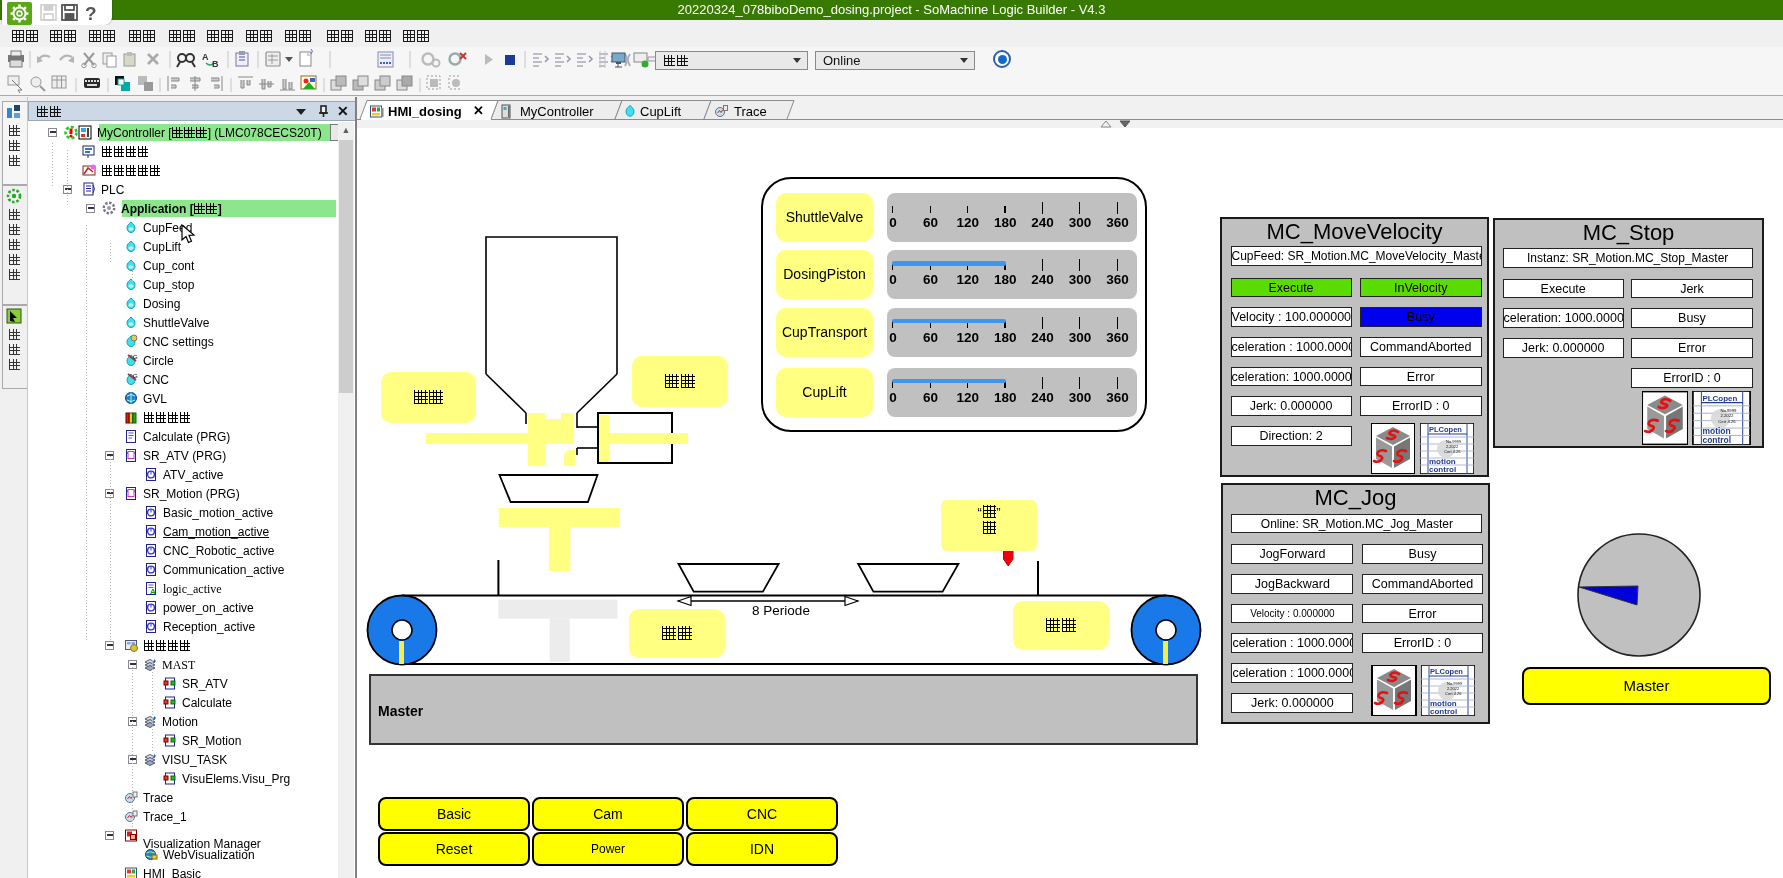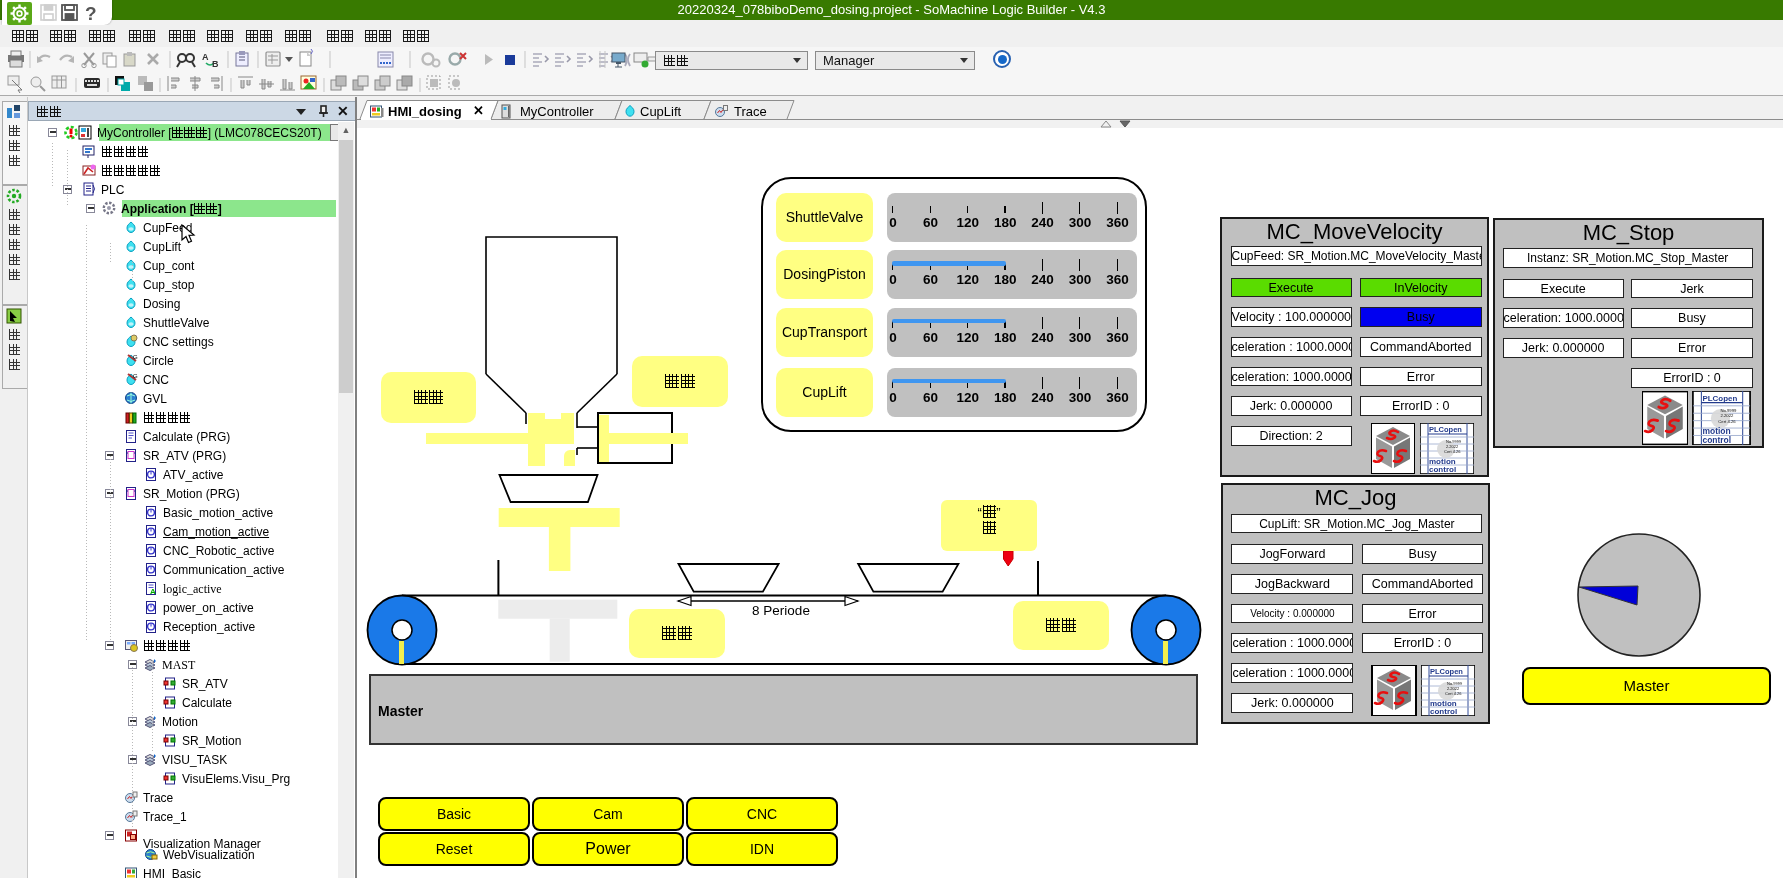--- a/index.html
+++ b/index.html
@@ -133,21 +133,21 @@
     <rect x="612" y="6" width="13" height="9" fill="#7ac" stroke="#456"></rect>
     <rect x="616" y="15" width="5" height="2" fill="#456"></rect>
     <path d="M618 17 v3 M615 20 h7" stroke="#456"></path>
     <rect x="634" y="6" width="13" height="9" fill="#eee" stroke="#888"></rect>
     <circle cx="645" cy="17" r="3.5" fill="#3a3"></circle>
   </svg>
 <div class="abs" style="left:655px;top:51px;width:153px;height:19px;background:#e9e9e9;border:1px solid #8a8a8a;box-sizing:border-box;"></div>
 <div class="abs" style="left:663px;top:53px;font-size:13px;color:#111;"><span class="cj"></span><span class="cj"></span></div>
 <div class="abs" style="left:793px;top:58px;width:0;height:0;border-left:4px solid transparent;border-right:4px solid transparent;border-top:5px solid #333;"></div>
 <div class="abs" style="left:815px;top:51px;width:160px;height:19px;background:#e9e9e9;border:1px solid #8a8a8a;box-sizing:border-box;"></div>
-<div class="abs" style="left:823px;top:51px;font-size:13px;color:#111;line-height:19px;">Manager</div>
+<div class="abs" style="left:823px;top:51px;font-size:13px;color:#111;line-height:19px;">Online</div>
 <div class="abs" style="left:960px;top:58px;width:0;height:0;border-left:4px solid transparent;border-right:4px solid transparent;border-top:5px solid #333;"></div>
 <div class="abs" style="left:993px;top:50px;width:18px;height:18px;border-radius:50%;border:2.5px solid #2760b0;box-sizing:border-box;background:#fff;"></div>
 <div class="abs" style="left:997.5px;top:54.5px;width:9px;height:9px;border-radius:50%;background:#1568c8;"></div>
 
 <div class="abs" style="left:0;top:72px;width:1783px;height:24px;background:#f6f6f6;border-bottom:1px solid #aaa;box-sizing:border-box;"></div>
 <svg id="tb2" class="abs" style="left:0;top:72px;" width="460" height="24" viewBox="0 0 460 24">
     <g transform="translate(8,4)">
       <rect x="0" y="0" width="11" height="9" fill="#eee" stroke="#999"></rect>
       <path d="M4 4 L14 14 L10 14 L12 17" stroke="#777" fill="none"></path>
     </g>
@@ -733,21 +733,21 @@
     <div class="abs" style="left:941px;top:500px;width:96px;height:51px;background:#ffff82;border-radius:6px;"></div>
     <div class="abs" style="left:941px;top:505px;width:96px;text-align:center;font-size:13px;color:#000;">“<span class="cj" style="width:13px;height:13px;"></span>”</div>
     <div class="abs" style="left:941px;top:521px;width:96px;text-align:center;font-size:13px;color:#000;"><span class="cj" style="width:13px;height:13px;"></span></div>
     <div class="abs" style="left:731px;top:603px;width:100px;text-align:center;font-size:13.5px;color:#000;background:#fff;">8 Periode</div>
     <div class="abs" style="left:369px;top:674px;width:829px;height:71px;background:#c0c0c0;border:2px solid #333;box-sizing:border-box;"></div>
     <div class="abs" style="left:378px;top:703px;font-size:14px;font-weight:bold;color:#000;">Master</div>
     <div class="abs" style="left:378px;top:797px;width:152px;height:34px;background:#ffff00;border:2px solid #000;border-radius:8px;box-sizing:border-box;text-align:center;line-height:30px;font-size:14px;color:#000;">Basic</div>
     <div class="abs" style="left:532px;top:797px;width:152px;height:34px;background:#ffff00;border:2px solid #000;border-radius:8px;box-sizing:border-box;text-align:center;line-height:30px;font-size:14px;color:#000;">Cam</div>
     <div class="abs" style="left:686px;top:797px;width:152px;height:34px;background:#ffff00;border:2px solid #000;border-radius:8px;box-sizing:border-box;text-align:center;line-height:30px;font-size:14px;color:#000;">CNC</div>
     <div class="abs" style="left:378px;top:832px;width:152px;height:34px;background:#ffff00;border:2px solid #000;border-radius:8px;box-sizing:border-box;text-align:center;line-height:30px;font-size:14px;color:#000;">Reset</div>
-    <div class="abs" style="left:532px;top:832px;width:152px;height:34px;background:#ffff00;border:2px solid #000;border-radius:8px;box-sizing:border-box;text-align:center;line-height:30px;font-size:16px;color:#000;">Power</div>
+    <div class="abs" style="left:532px;top:832px;width:152px;height:34px;background:#ffff00;border:2px solid #000;border-radius:8px;box-sizing:border-box;text-align:center;line-height:30px;font-size:12px;color:#000;">Power</div>
     <div class="abs" style="left:686px;top:832px;width:152px;height:34px;background:#ffff00;border:2px solid #000;border-radius:8px;box-sizing:border-box;text-align:center;line-height:30px;font-size:14px;color:#000;">IDN</div>
     <div class="abs" style="left:1522px;top:667px;width:249px;height:38px;background:#ffff00;border:2px solid #000;border-radius:8px;box-sizing:border-box;text-align:center;line-height:34px;font-size:15px;color:#000;">Master</div>
     <svg class="abs" style="left:1576px;top:532px;" width="126" height="126" viewBox="0 0 126 126">
       <circle cx="63" cy="63" r="61" fill="#c0c0c0" stroke="#222" stroke-width="1.6"></circle>
       <polygon points="3,55 62,54 61,73" fill="#0000d8" stroke="#333" stroke-width="1"></polygon>
     </svg>
     <div class="abs" style="left:1220px;top:217px;width:269px;height:260px;background:#c0c0c0;border:2px solid #1a1a1a;box-sizing:border-box;"></div>
     <div class="abs" style="left:1220px;top:219px;width:269px;text-align:center;font-size:22px;color:#000;">MC_MoveVelocity</div>
     <div class="abs" style="left:1230.5px;top:246px;width:251px;height:19.8px;background:#fff;border:1px solid #222;box-sizing:border-box;text-align:center;line-height:18px;font-size:12px;color:#000;white-space:nowrap;overflow:hidden;">CupFeed: SR_Motion.MC_MoveVelocity_Master</div>
     <div class="abs" style="left:1230.5px;top:277.6px;width:121px;height:19.8px;background:#5adc00;border:1px solid #222;box-sizing:border-box;text-align:center;line-height:18px;font-size:12.5px;color:#000;white-space:nowrap;overflow:hidden;">Execute</div>
@@ -828,21 +828,21 @@
       <text x="9" y="9" font-size="7.5" font-weight="bold" fill="#223a8c" font-family="Liberation Sans">PLCopen</text>
       <line x1="8" y1="11" x2="47" y2="11" stroke="#223a8c" stroke-width="1"></line>
       <text x="26" y="20" font-size="4" fill="#111">No.9999</text>
       <text x="26" y="25" font-size="4" fill="#111">2.2022</text>
       <text x="24" y="30" font-size="4" fill="#111">Cert 4.26</text>
       <text x="9" y="41" font-size="8" font-weight="bold" fill="#223a8c" font-family="Liberation Sans">motion</text>
       <text x="9" y="49" font-size="8" font-weight="bold" fill="#223a8c" font-family="Liberation Sans">control</text>
     </svg>
     <div class="abs" style="left:1221px;top:483px;width:269px;height:241px;background:#c0c0c0;border:2px solid #1a1a1a;box-sizing:border-box;"></div>
     <div class="abs" style="left:1221px;top:485px;width:269px;text-align:center;font-size:22px;color:#000;">MC_Jog</div>
-    <div class="abs" style="left:1231.4px;top:513.6px;width:251px;height:19.8px;background:#fff;border:1px solid #222;box-sizing:border-box;text-align:center;line-height:18px;font-size:12px;color:#000;white-space:nowrap;overflow:hidden;">CupLift: SR_Motion.MC_Jog_Master</div>
+    <div class="abs" style="left:1231.4px;top:513.6px;width:251px;height:19.8px;background:#fff;border:1px solid #222;box-sizing:border-box;text-align:center;line-height:18px;font-size:12px;color:#000;white-space:nowrap;overflow:hidden;">Online: SR_Motion.MC_Jog_Master</div>
     <div class="abs" style="left:1231.4px;top:544px;width:122px;height:19.8px;background:#fff;border:1px solid #222;box-sizing:border-box;text-align:center;line-height:18px;font-size:12.5px;color:#000;white-space:nowrap;overflow:hidden;">JogForward</div>
     <div class="abs" style="left:1231.4px;top:573.8px;width:122px;height:19.8px;background:#fff;border:1px solid #222;box-sizing:border-box;text-align:center;line-height:18px;font-size:12.5px;color:#000;white-space:nowrap;overflow:hidden;">JogBackward</div>
     <div class="abs" style="left:1231.4px;top:603.6px;width:122px;height:19.8px;background:#fff;border:1px solid #222;box-sizing:border-box;text-align:center;line-height:18px;font-size:10px;color:#000;white-space:nowrap;overflow:hidden;">Velocity : 0.000000</div>
     <div class="abs" style="left:1231.4px;top:633.4px;width:122px;height:19.8px;background:#fff;border:1px solid #222;box-sizing:border-box;text-align:center;line-height:18px;font-size:12.5px;color:#000;white-space:nowrap;overflow:hidden;">celeration : 1000.0000</div>
     <div class="abs" style="left:1231.4px;top:663.2px;width:122px;height:19.8px;background:#fff;border:1px solid #222;box-sizing:border-box;text-align:center;line-height:18px;font-size:12.5px;color:#000;white-space:nowrap;overflow:hidden;">celeration : 1000.0000</div>
     <div class="abs" style="left:1231.4px;top:693px;width:122px;height:19.8px;background:#fff;border:1px solid #222;box-sizing:border-box;text-align:center;line-height:18px;font-size:12.5px;color:#000;white-space:nowrap;overflow:hidden;">Jerk: 0.000000</div>
     <div class="abs" style="left:1362.3px;top:544px;width:120.4px;height:19.8px;background:#fff;border:1px solid #222;box-sizing:border-box;text-align:center;line-height:18px;font-size:12.5px;color:#000;white-space:nowrap;overflow:hidden;">Busy</div>
     <div class="abs" style="left:1362.3px;top:573.8px;width:120.4px;height:19.8px;background:#fff;border:1px solid #222;box-sizing:border-box;text-align:center;line-height:18px;font-size:12.5px;color:#000;white-space:nowrap;overflow:hidden;">CommandAborted</div>
     <div class="abs" style="left:1362.3px;top:603.6px;width:120.4px;height:19.8px;background:#fff;border:1px solid #222;box-sizing:border-box;text-align:center;line-height:18px;font-size:12.5px;color:#000;white-space:nowrap;overflow:hidden;">Error</div>
     <div class="abs" style="left:1362.3px;top:633.4px;width:120.4px;height:19.8px;background:#fff;border:1px solid #222;box-sizing:border-box;text-align:center;line-height:18px;font-size:12.5px;color:#000;white-space:nowrap;overflow:hidden;">ErrorID : 0</div>

